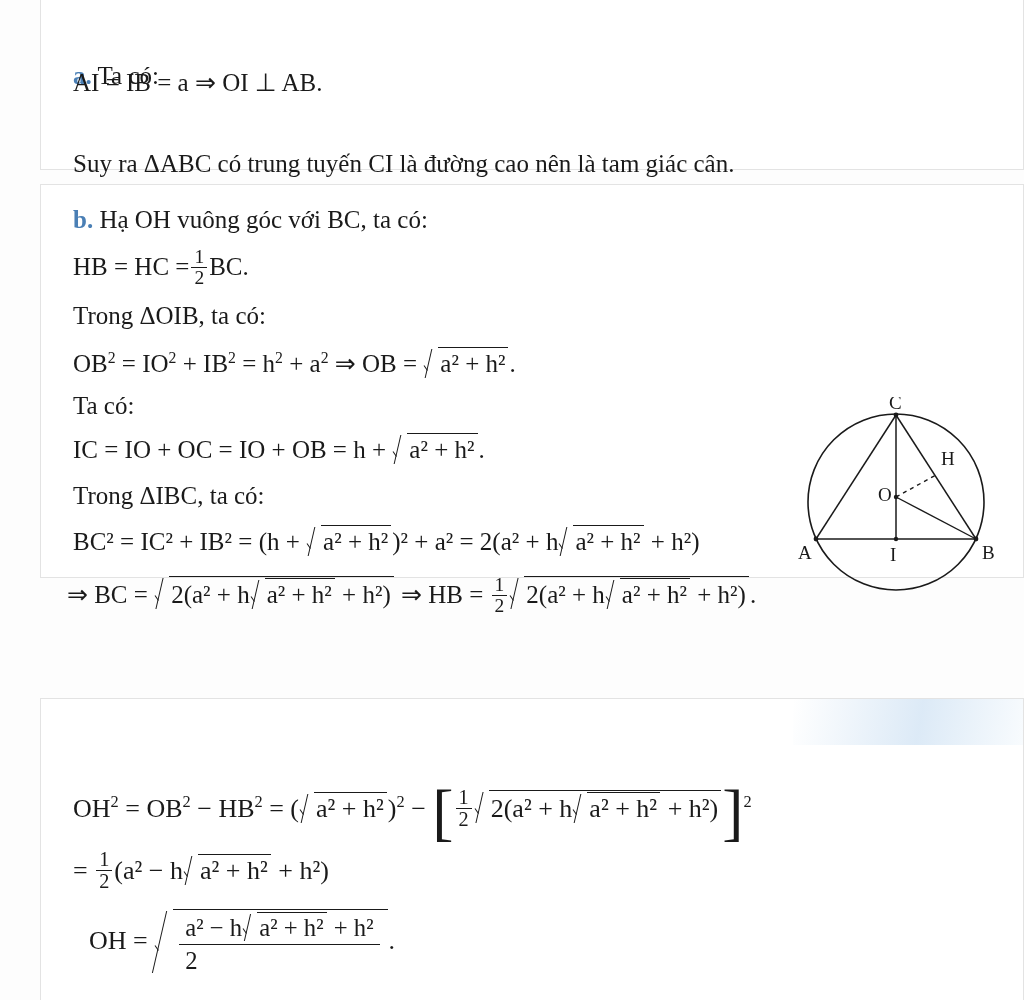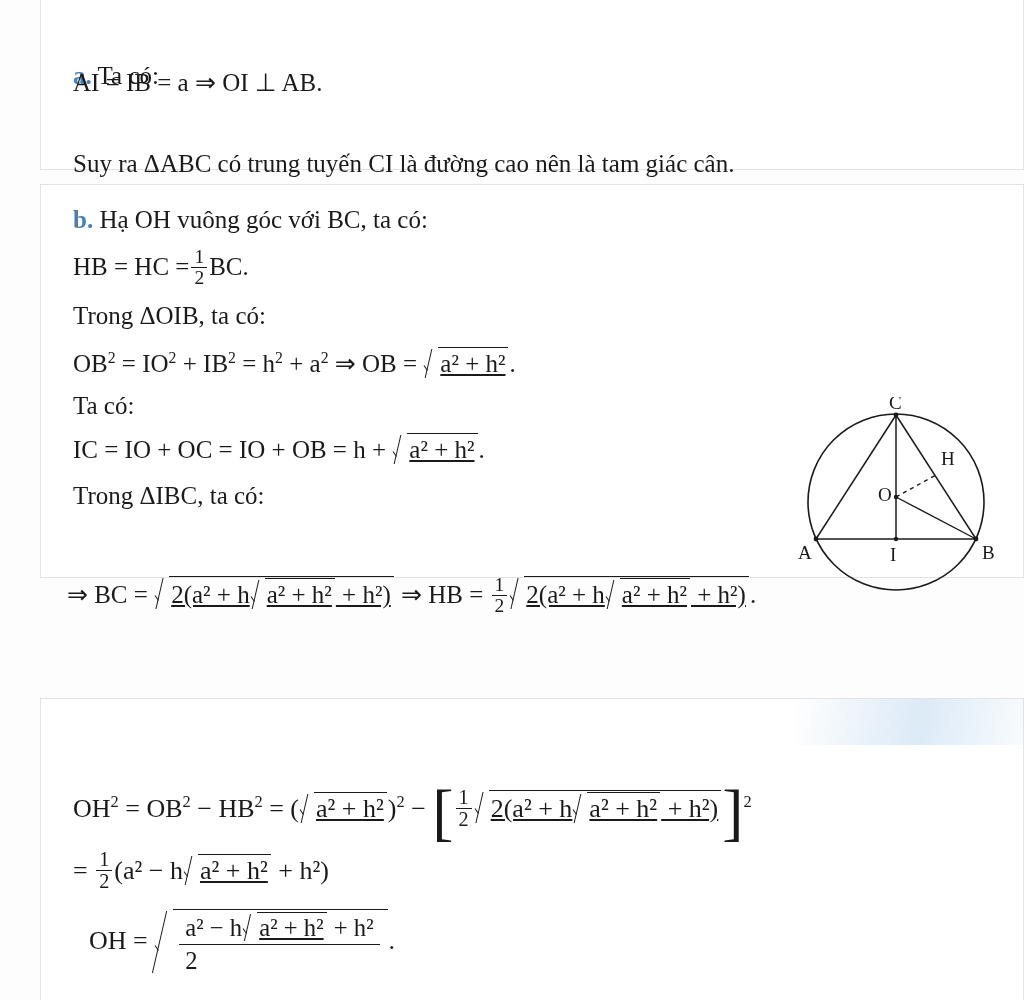--- a/index.html
+++ b/index.html
@@ -70,21 +70,20 @@
   .sqrt {
     display: inline-block;
     position: relative;
     padding-left: 14px;
     margin: 0 1px;
   }
   .sqrt > .radicand {
     display: inline-block;
     border-top: 1.4px solid #1a1a1a;
     padding: 1px 3px 0 2px;
-    text-decoration: underline;
   }
   .sqrt::before {
     content: "";
     position: absolute;
     left: 4px;
     top: 2px;
     bottom: 1px;
     width: 8px;
     border-left: 1.5px solid #1a1a1a;
     transform: skewX(-13deg);
@@ -160,20 +159,23 @@
     </div>
 
     <div class="line" style="left: 32px; top: 206px;">Ta có:</div>
 
     <div class="line" style="left: 32px; top: 248px;">
       <span>IC = IO + OC = IO + OB = h + </span><span class="sqrt"><span class="radicand">a² + h²</span></span><span>.</span>
     </div>
 
     <div class="line" style="left: 32px; top: 296px;">Trong ΔIBC, ta có:</div>
 
+    <div class="line" style="left: 32px; top: 340px;">
+      <span>BC² = IC² + IB² = (h + </span><span class="sqrt"><span class="radicand">a² + h²</span></span><span>)² + a² = 2(a² + h</span><span class="sqrt"><span class="radicand">a² + h²</span></span><span> + h²)</span>
+    </div>
 
     <div class="line" style="left: 26px; top: 390px;">
       <span>⇒ BC = </span><span class="sqrt"><span class="radicand"><span>2(a² + h</span><span class="sqrt"><span class="radicand">a² + h²</span></span><span> + h²)</span></span></span><span> ⇒ HB  = </span><span class="frac"><span class="num">1</span><span class="den">2</span></span><span class="sqrt"><span class="radicand"><span>2(a² + h</span><span class="sqrt"><span class="radicand">a² + h²</span></span><span> + h²)</span></span></span><span>.</span>
     </div>
 
     <svg id="figure" viewBox="0 0 230 215">
       <circle cx="110" cy="105" r="88" fill="none" stroke="#1a1a1a" stroke-width="1.6"></circle>
 
       <line x1="30" y1="142" x2="190" y2="142" stroke="#1a1a1a" stroke-width="1.5"></line>
 

